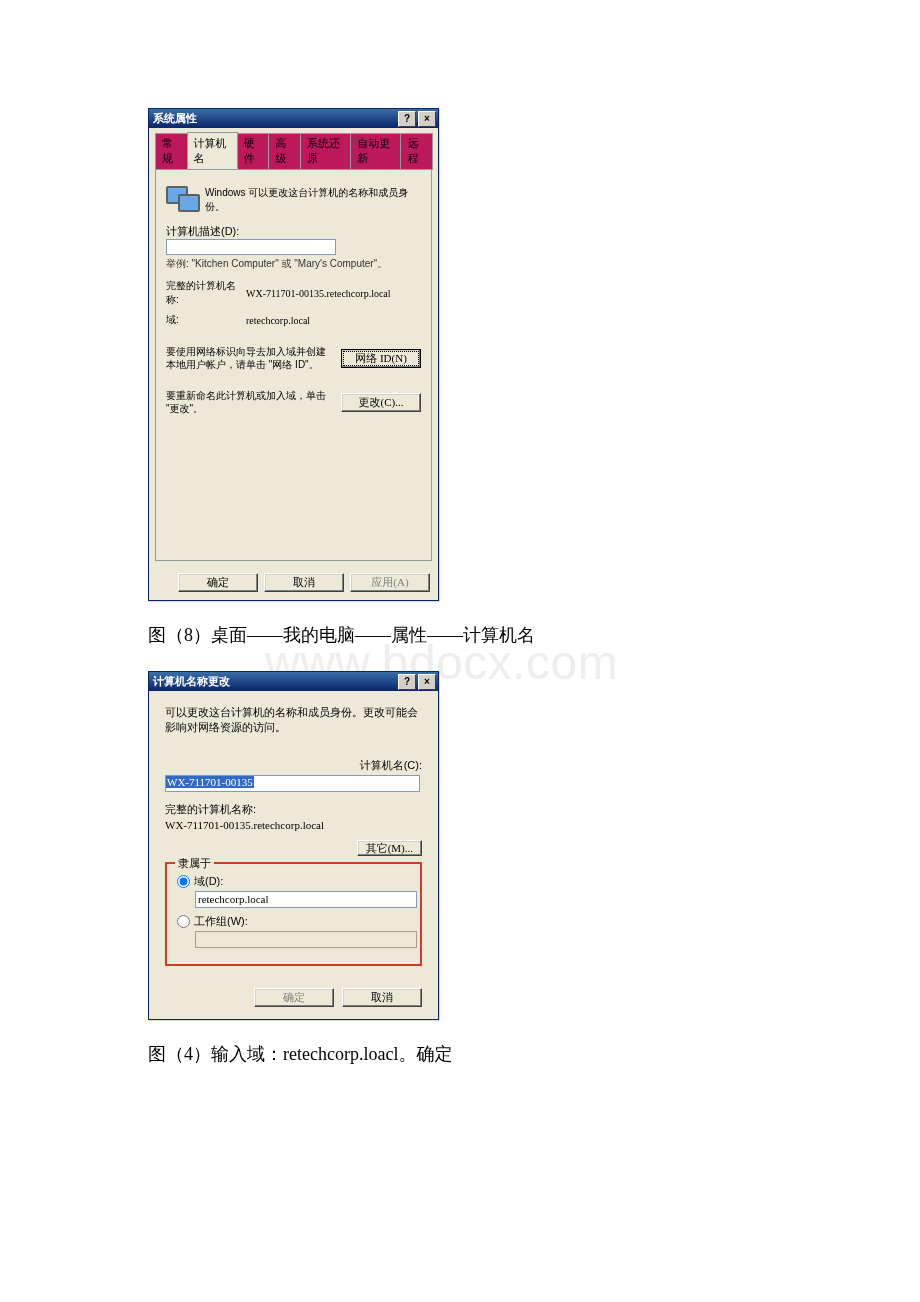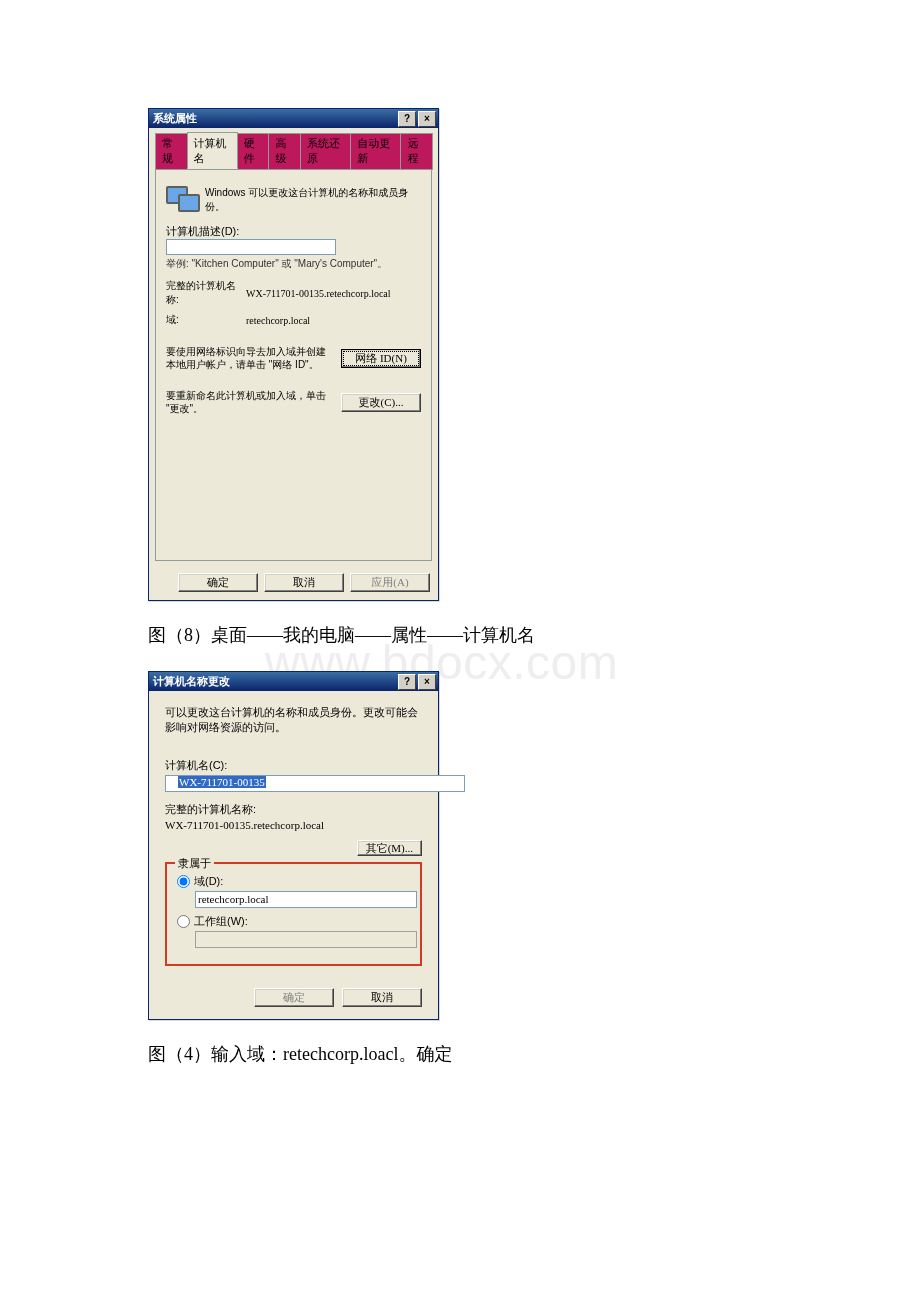--- a/index.html
+++ b/index.html
@@ -147,28 +147,28 @@
   .caption {
     font-family: "SimSun", "Songti SC", serif;
     font-size: 18px;
     color: #000;
     margin: 22px 0 24px 0;
   }
   .dlg2-body {
     padding: 14px 16px 12px 16px;
   }
   .dlg2-body .desc { font-size: 11px; line-height: 1.4; margin-bottom: 22px;}
-  .dlg2-body .flabel { font-size: 11px; margin-bottom: 2px;}
+  .dlg2-body .flabel { font-size: 11px; margin-bottom: 2px; text-align: right;}
   .textbox2 {
     border: 1px solid #7f9db9;
     background: #fff;
     height: 17px;
-    width: 300px;
+    width: 255px;
     box-sizing: border-box;
-    padding: 0 12px;
+    padding: 0 0;
     font-size: 11px;
     font-family: Tahoma, "SimSun";
     display: block;
     margin-bottom: 10px;
   }
   .selected {
     background: #316ac5; color: #fff; display: inline-block;
     padding: 0 1px; font-family: Tahoma;
   }
   .fullname { font-size: 11px; margin-bottom: 2px; }

